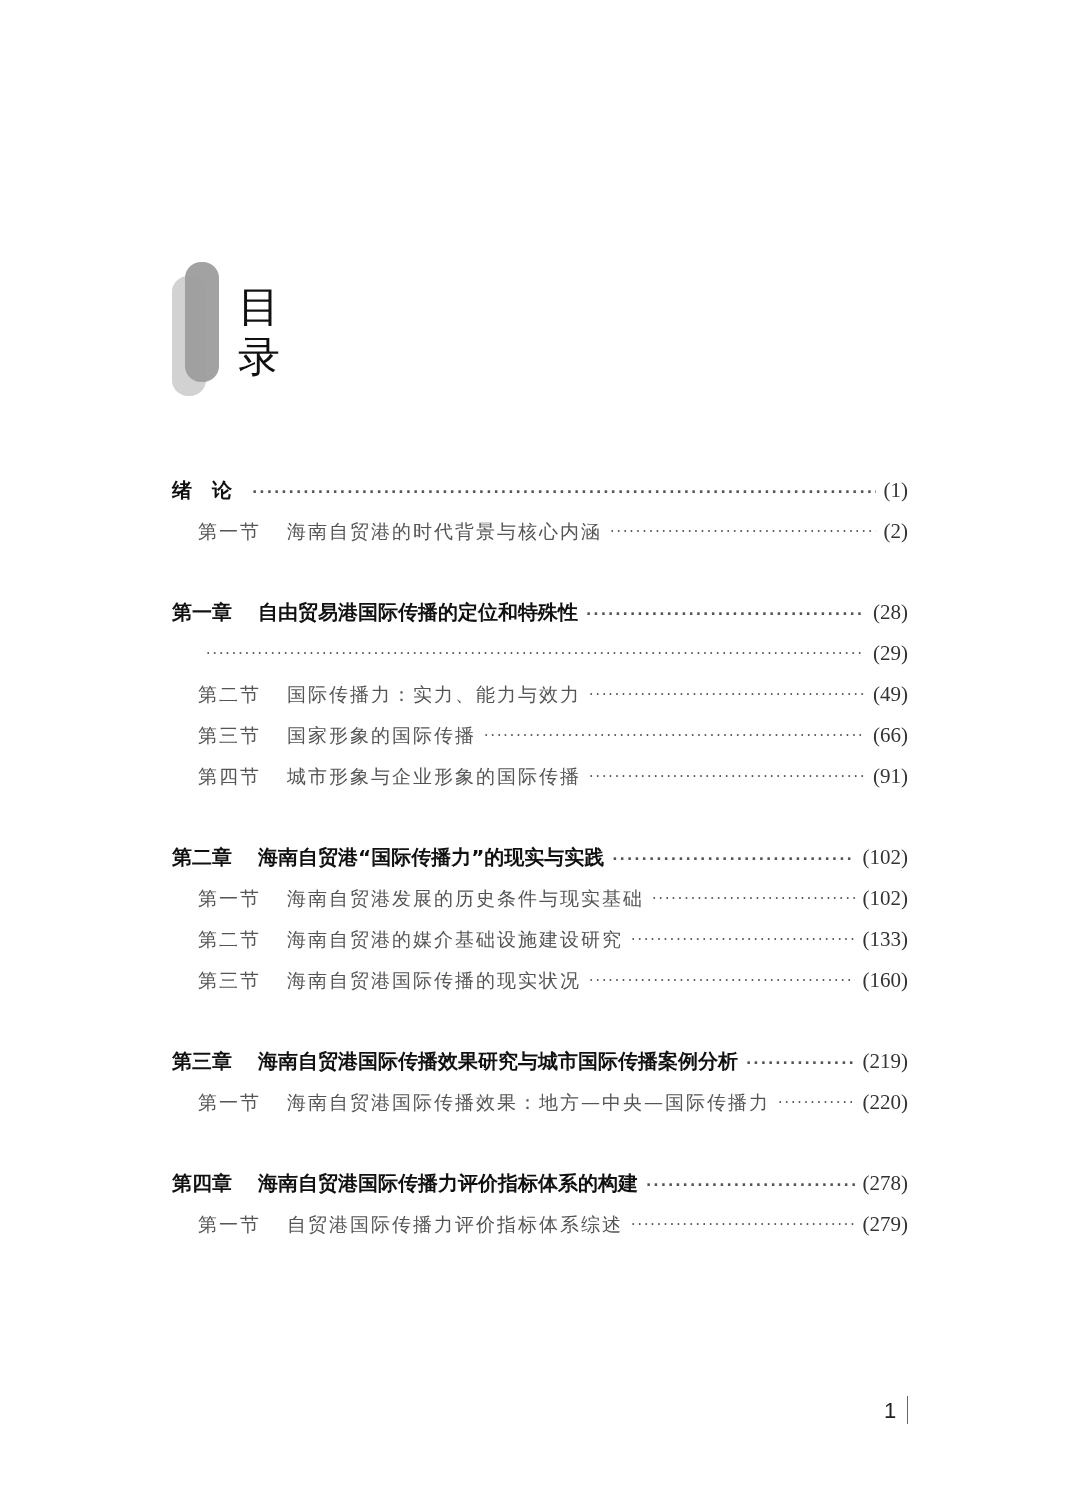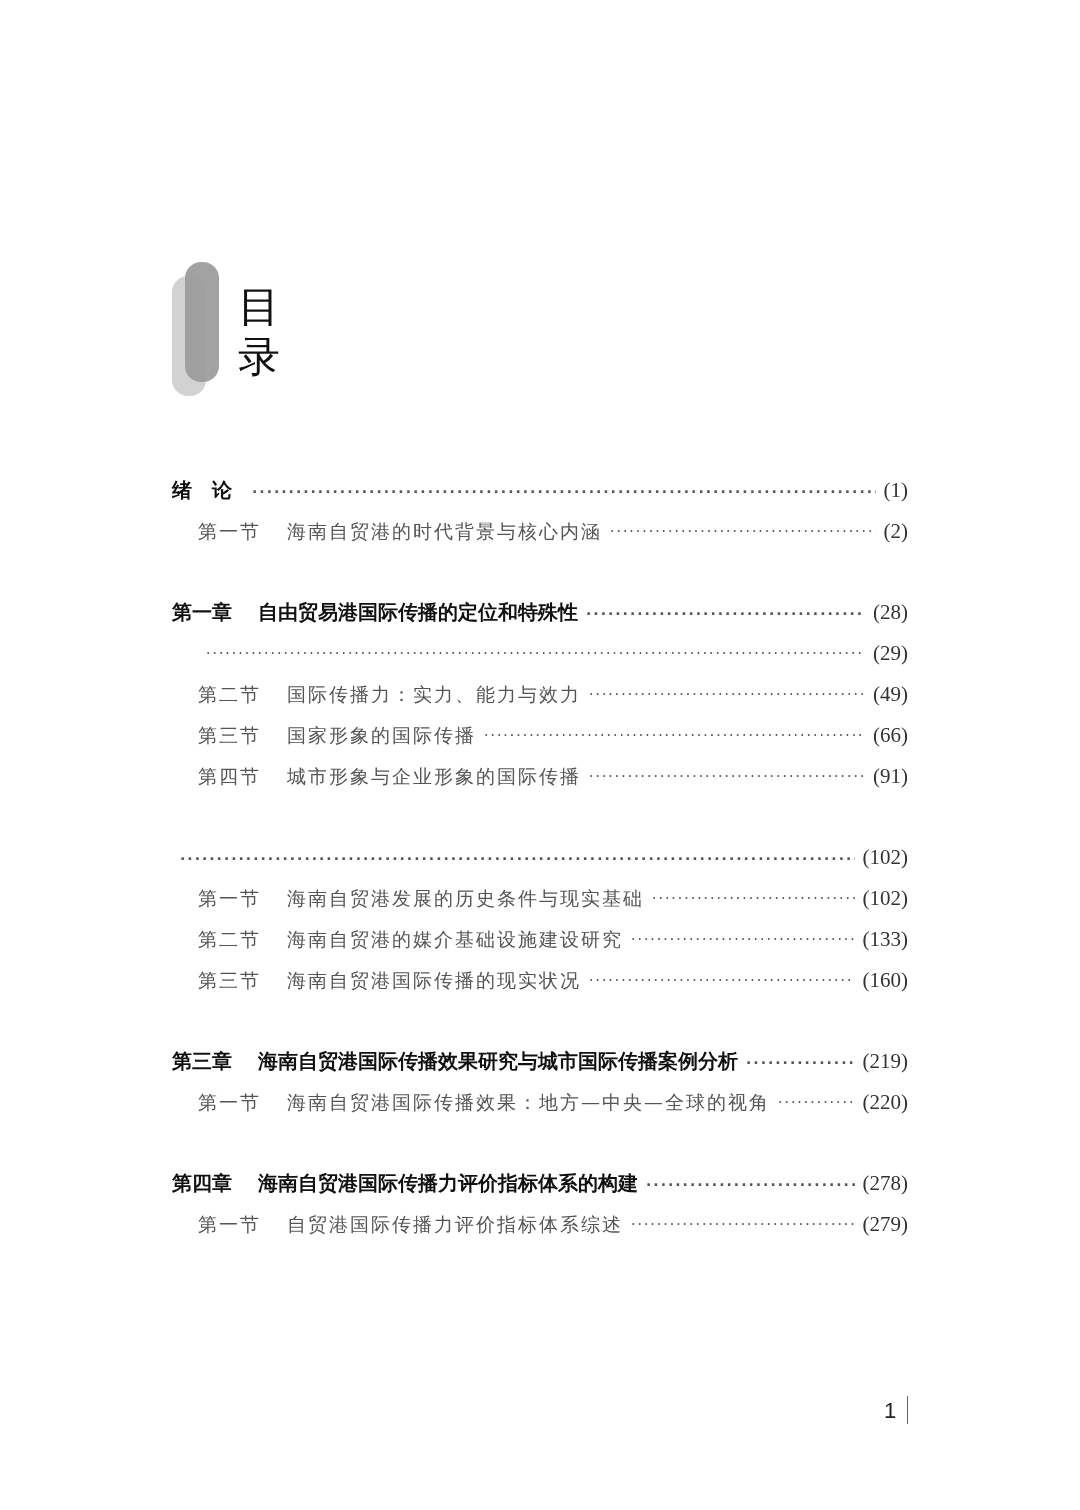--- a/index.html
+++ b/index.html
@@ -73,20 +73,21 @@
         <span class="page">(66)</span>
       </div>
       <div class="row section">
         <span class="label"><span class="num">第四节</span><span>城市形象与企业形象的国际传播</span></span>
         <span class="leader"></span>
         <span class="page">(91)</span>
       </div>
     </div>
     <div class="group">
       <div class="row chapter">
+        <span class="label"><span class="num">第二章</span><span>海南自贸港“国际传播力”的现实与实践</span></span>
         <span class="leader"></span>
         <span class="page">(102)</span>
       </div>
       <div class="row section">
         <span class="label"><span class="num">第一节</span><span>海南自贸港发展的历史条件与现实基础</span></span>
         <span class="leader"></span>
         <span class="page">(102)</span>
       </div>
       <div class="row section">
         <span class="label"><span class="num">第二节</span><span>海南自贸港的媒介基础设施建设研究</span></span>
@@ -99,21 +100,21 @@
         <span class="page">(160)</span>
       </div>
     </div>
     <div class="group">
       <div class="row chapter">
         <span class="label"><span class="num">第三章</span><span>海南自贸港国际传播效果研究与城市国际传播案例分析</span></span>
         <span class="leader"></span>
         <span class="page">(219)</span>
       </div>
       <div class="row section">
-        <span class="label"><span class="num">第一节</span><span>海南自贸港国际传播效果：地方—中央—全球的视角</span></span>
+        <span class="label"><span class="num">第一节</span><span>海南自贸港国际传播效果：地方—中央—国际传播力</span></span>
         <span class="leader"></span>
         <span class="page">(220)</span>
       </div>
     </div>
     <div class="group">
       <div class="row chapter">
         <span class="label"><span class="num">第四章</span><span>海南自贸港国际传播力评价指标体系的构建</span></span>
         <span class="leader"></span>
         <span class="page">(278)</span>
       </div>

